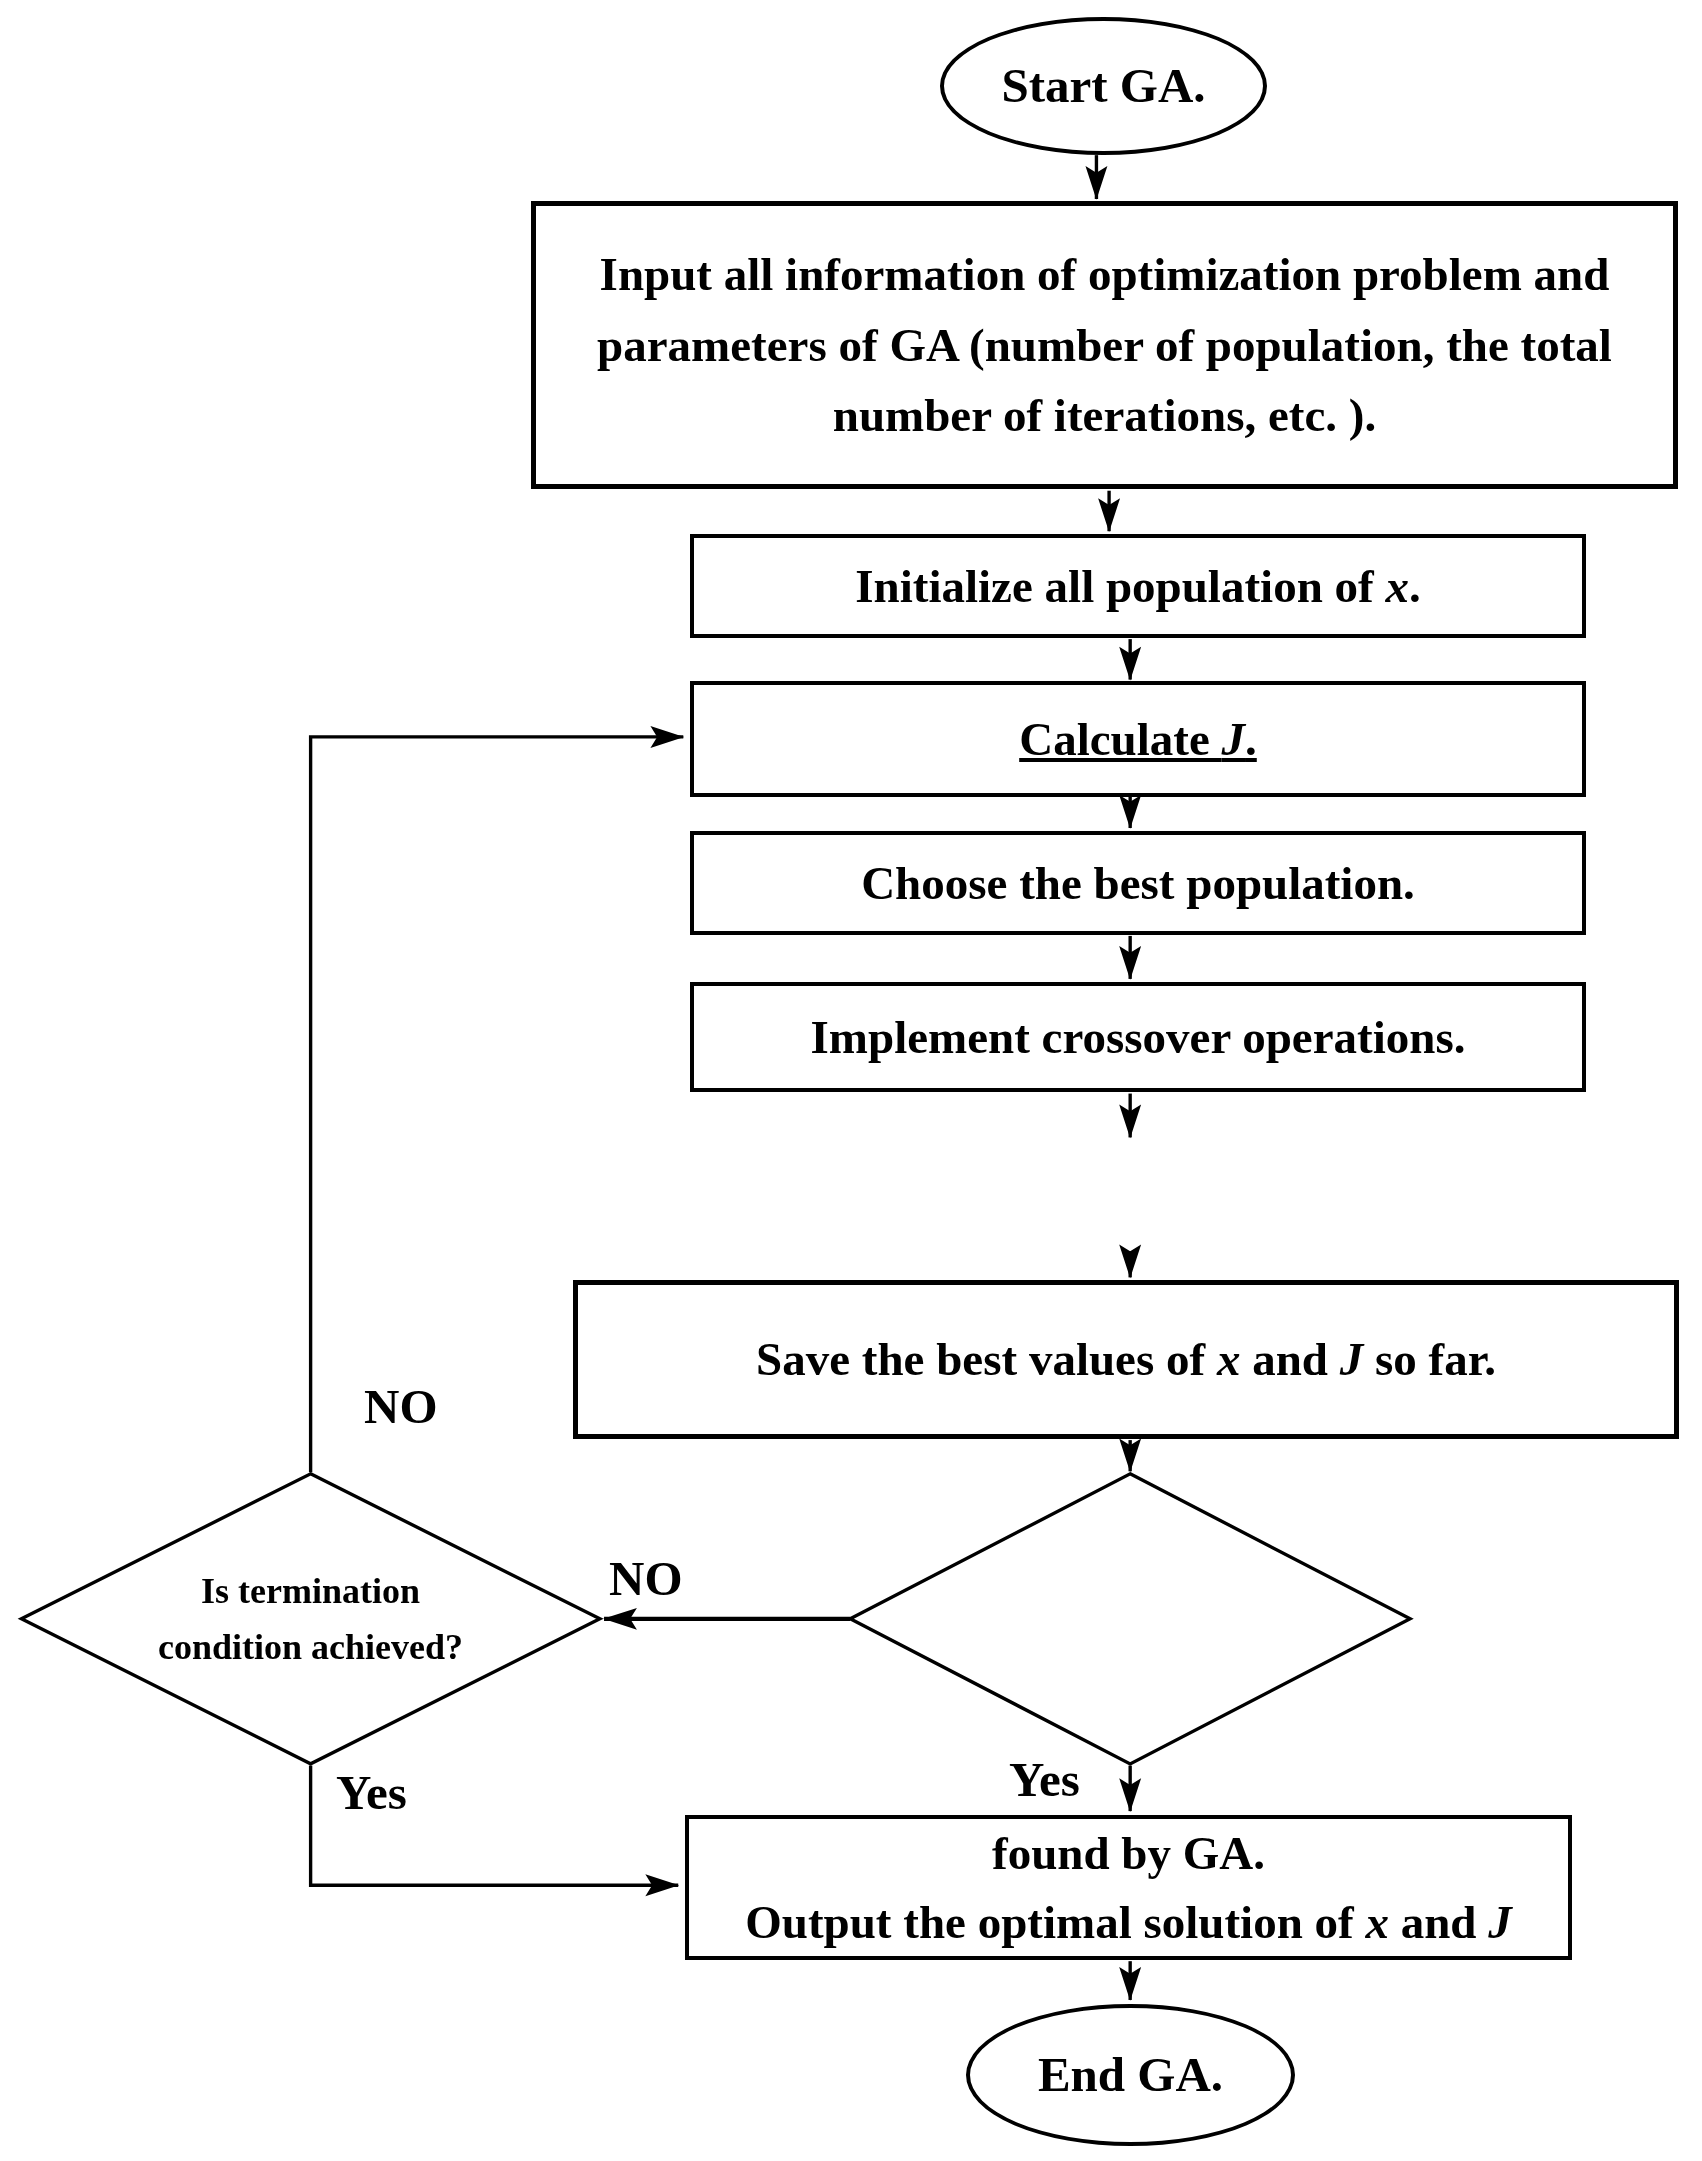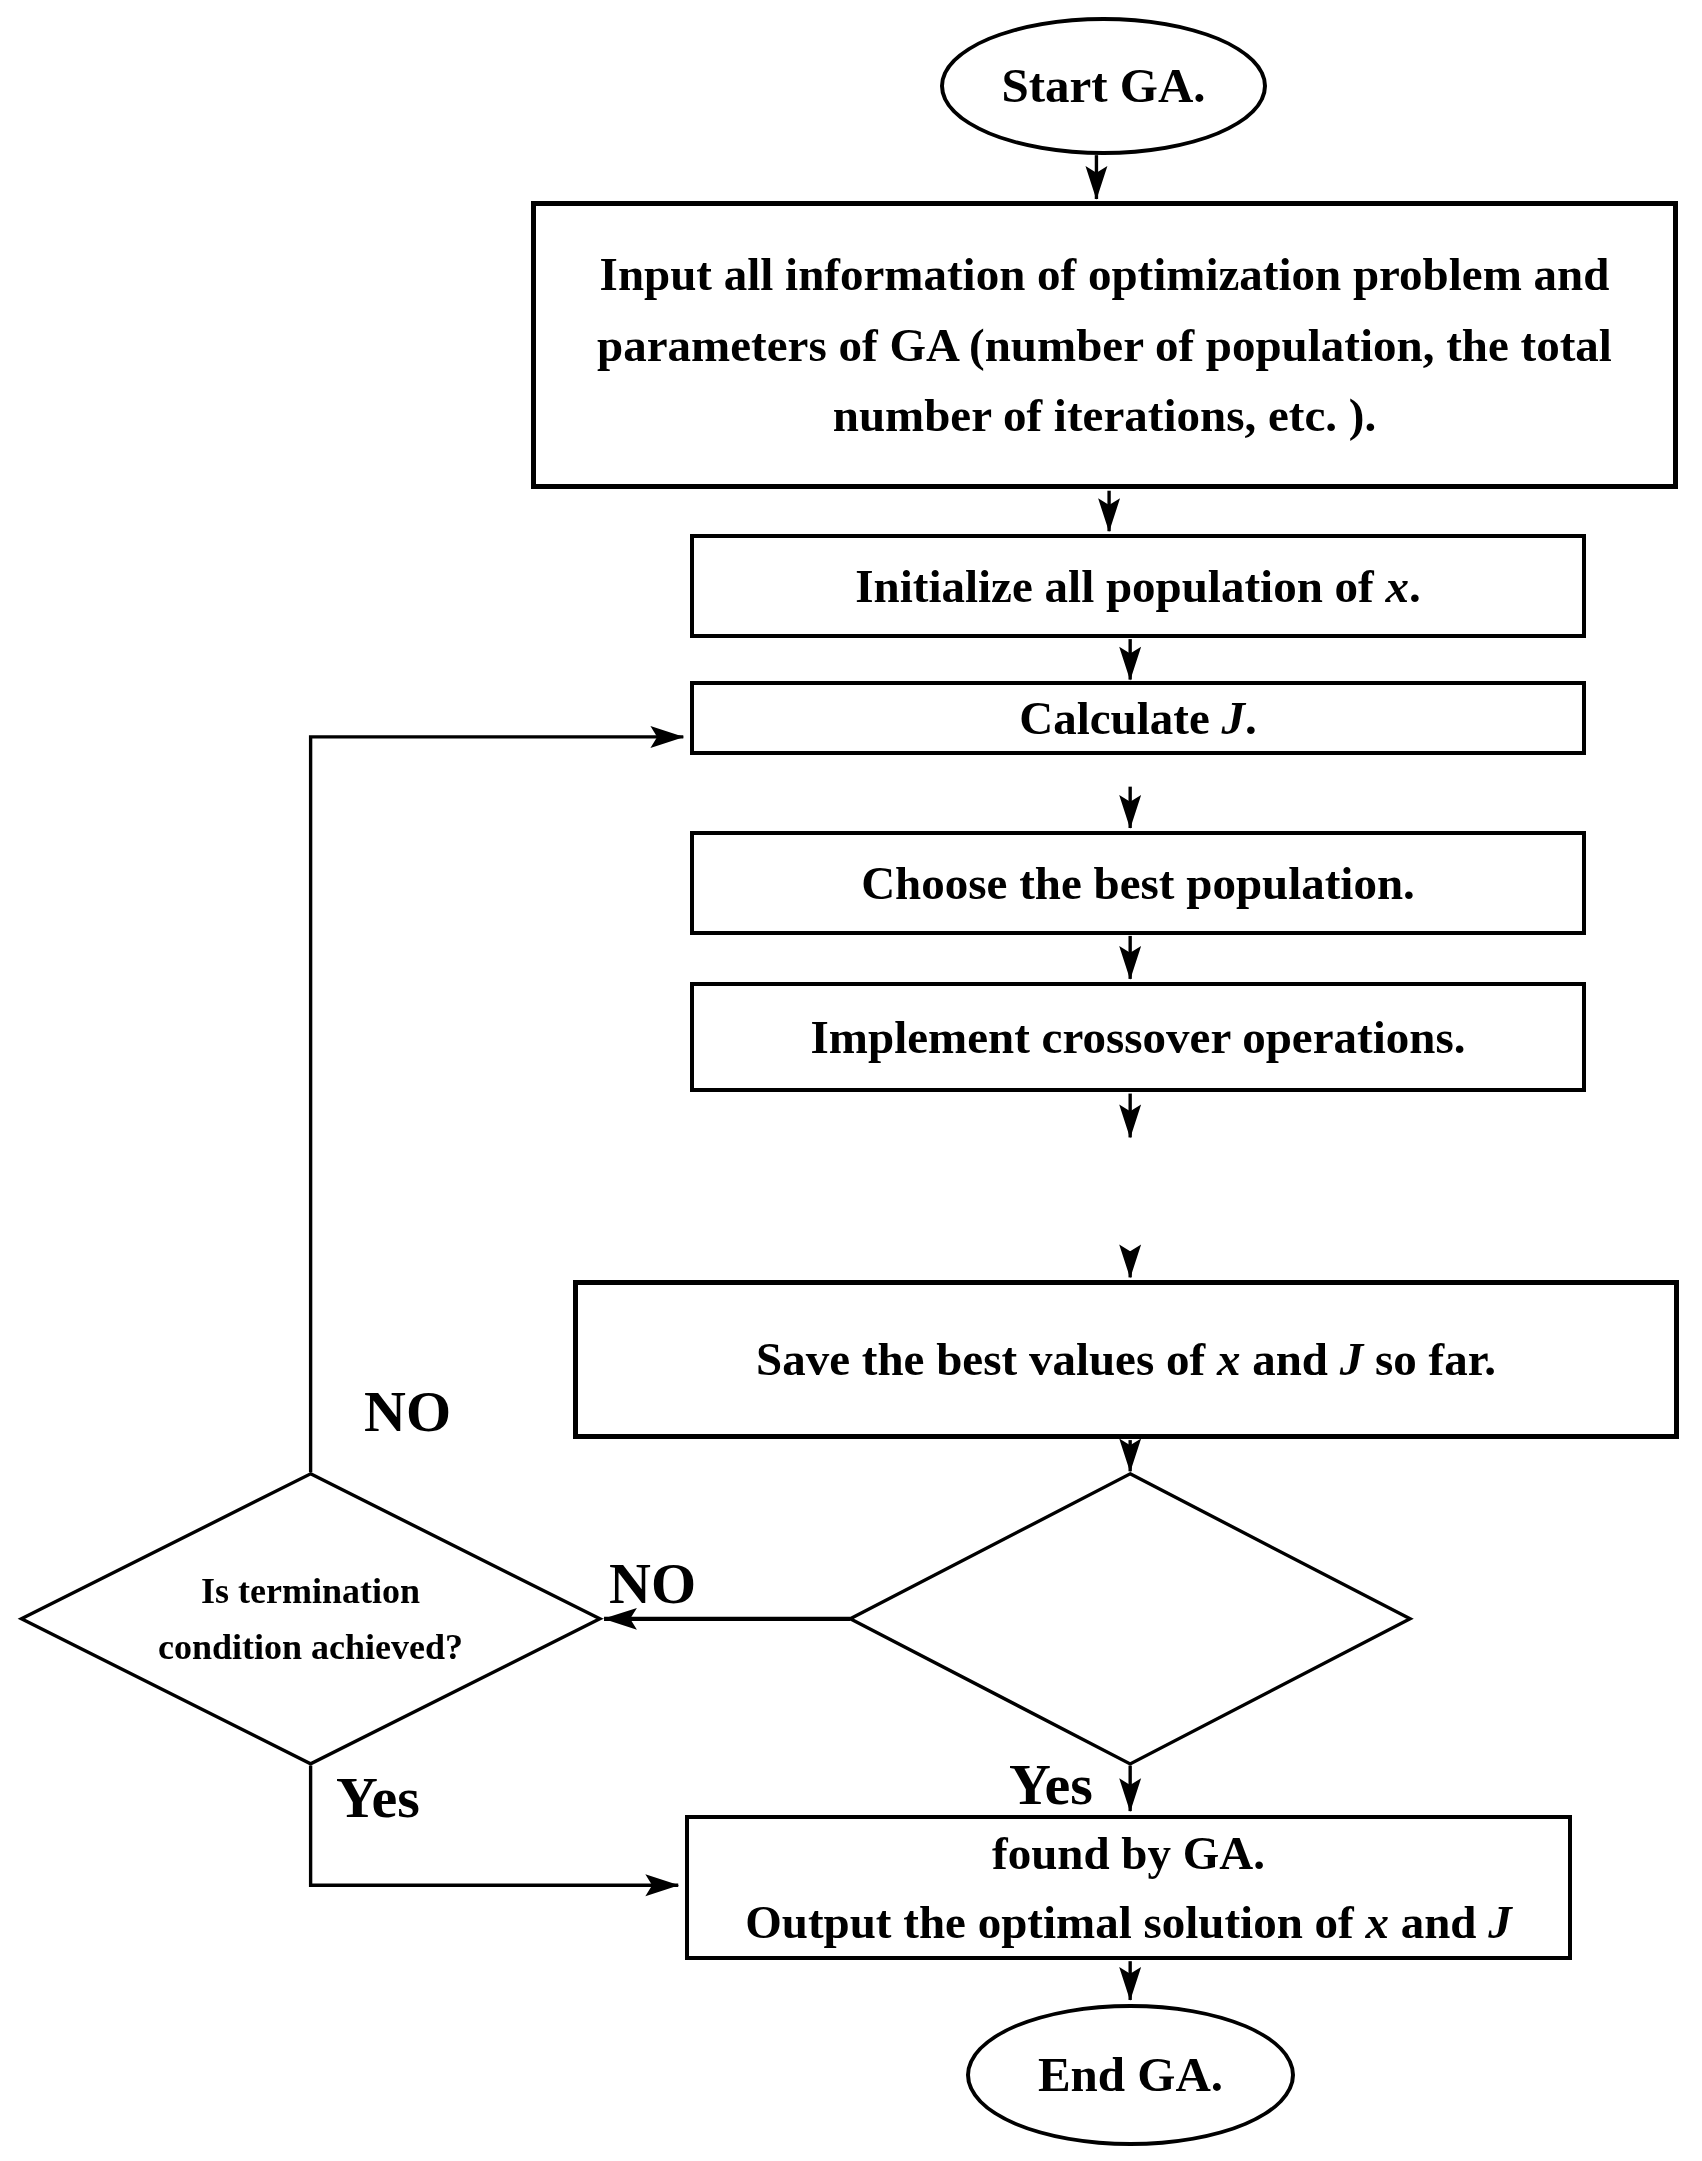--- a/index.html
+++ b/index.html
@@ -24,21 +24,21 @@
   .ellipse{border-radius:50%;border-width:4.2px;font-size:49px;}
   .thick{border-width:5px;}
   .dlabel{
     position:absolute;z-index:3;
     display:flex;align-items:center;justify-content:center;
     text-align:center;background:transparent;
     font-size:36px;line-height:1.55;
   }
   .edgelabel{
     position:absolute;z-index:3;
-    font-size:58px;white-space:nowrap;
+    font-size:49px;white-space:nowrap;
   }
   i{font-style:italic;}
   .lines div{display:block;}
 </style>
 </head>
 <body>
 
 <div class="canvas">
 
   <svg class="overlay" width="1703" height="2161" viewBox="0 0 2019 2563">
@@ -80,21 +80,21 @@
       <div>Input all information of optimization problem and</div>
       <div>parameters of GA (number of population, the total</div>
       <div>number of iterations, etc. ).</div>
     </div>
   </div>
 
   <div class="node" style="left:690px;top:534px;width:896px;height:104px;">
     <span><span>Initialize all population of </span><i>x</i><span>.</span></span>
   </div>
 
-  <div class="node" style="left:690px;top:681px;width:896px;height:74px;">
+  <div class="node" style="left:690px;top:681px;width:896px;height:116px;text-decoration:underline;">
     <span><span>Calculate </span><i>J</i><span>.</span></span>
   </div>
 
   <div class="node" style="left:690px;top:831px;width:896px;height:104px;">
     <span>Choose the best population.</span>
   </div>
 
   <div class="node" style="left:690px;top:982px;width:896px;height:110px;">
     <span>Implement crossover operations.</span>
   </div>

